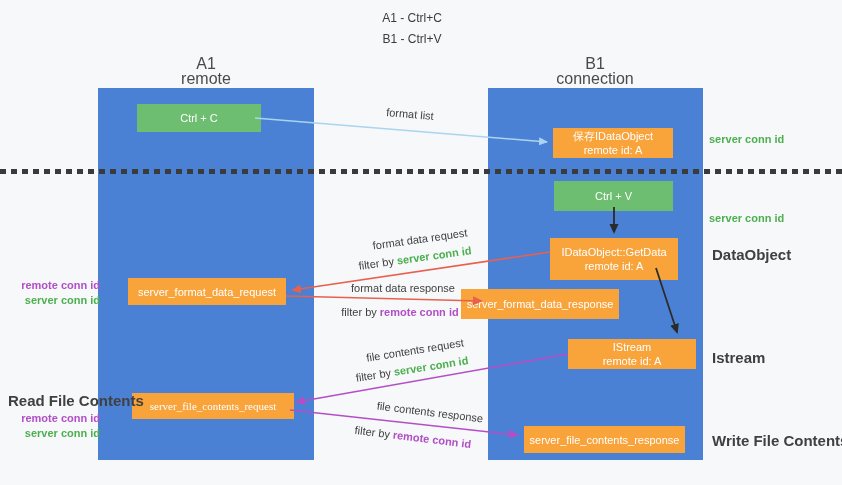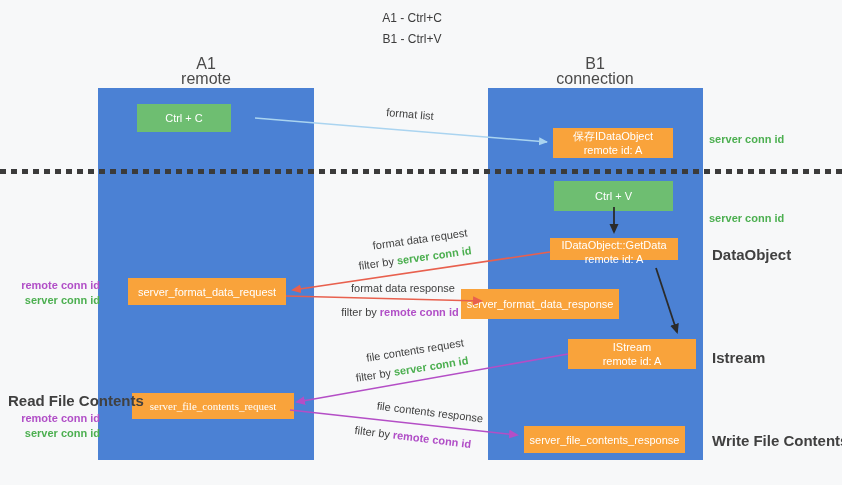--- a/index.html
+++ b/index.html
@@ -41,34 +41,34 @@
   <div class="col-header" style="left:535px;top:56px;">
     <div>B1</div>
     <div>connection</div>
   </div>
 
   <div class="column" style="left:98px;width:216px;"></div>
   <div class="column" style="left:488px;width:215px;"></div>
 
   <div class="dotted"></div>
 
-  <div class="box green" style="left:137px;top:104px;width:94px;height:28px;justify-content:center;">
+  <div class="box green" style="left:137px;top:104px;width:124px;height:28px;justify-content:center;">
     <div>Ctrl + C</div>
   </div>
 
   <div class="box orange" style="left:553px;top:128px;width:120px;height:30px;">
     <div>保存IDataObject</div>
     <div>remote id: A</div>
   </div>
 
   <div class="box green" style="left:554px;top:181px;width:119px;height:30px;">
     <div>Ctrl + V</div>
   </div>
 
-  <div class="box orange" style="left:550px;top:238px;width:128px;height:22px;justify-content:space-between;">
+  <div class="box orange" style="left:550px;top:238px;width:128px;height:42px;">
     <div>IDataObject::GetData</div>
     <div>remote id: A</div>
   </div>
 
   <div class="box orange" style="left:128px;top:278px;width:158px;height:27px;">
     <div>server_format_data_request</div>
   </div>
 
   <div class="box orange" style="left:461px;top:289px;width:158px;height:30px;">
     <div>server_format_data_response</div>

